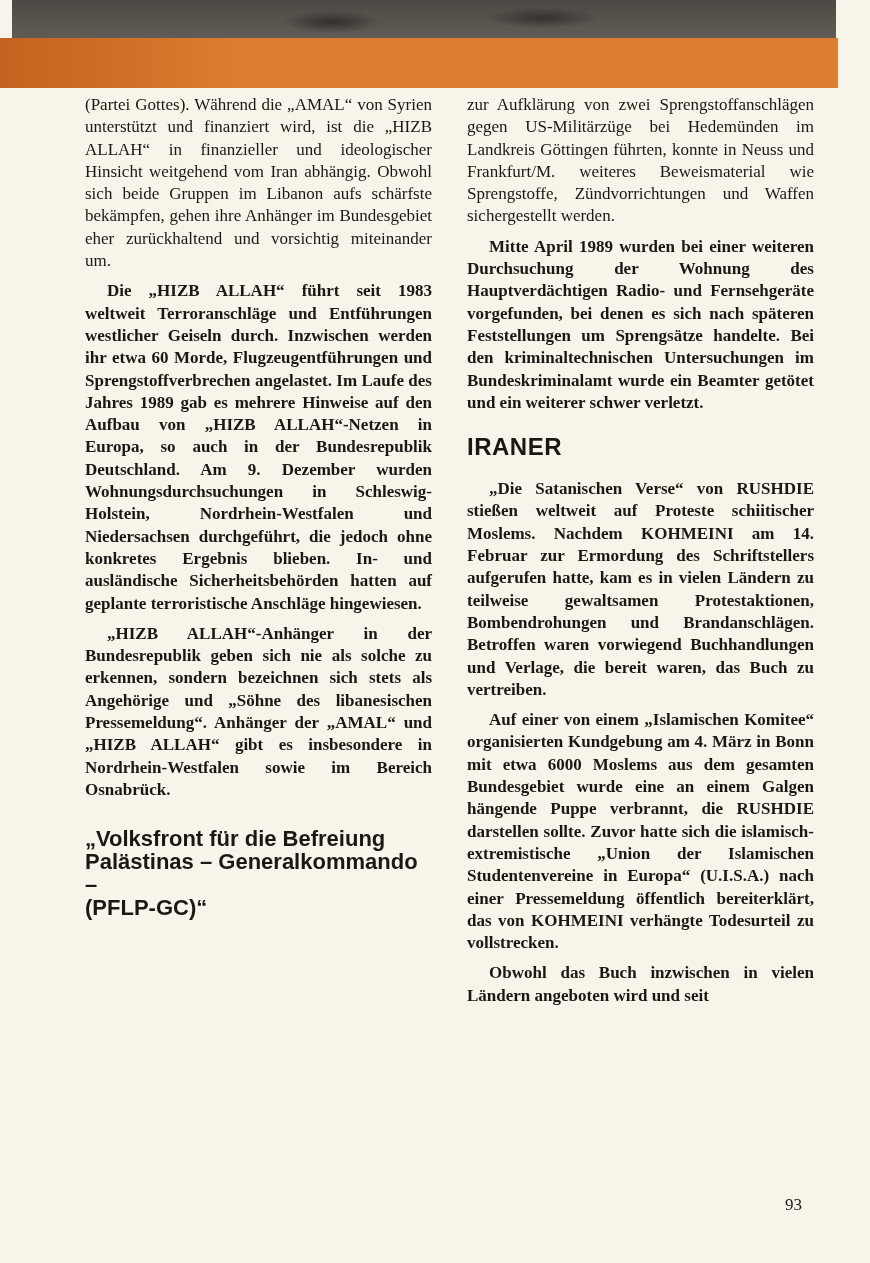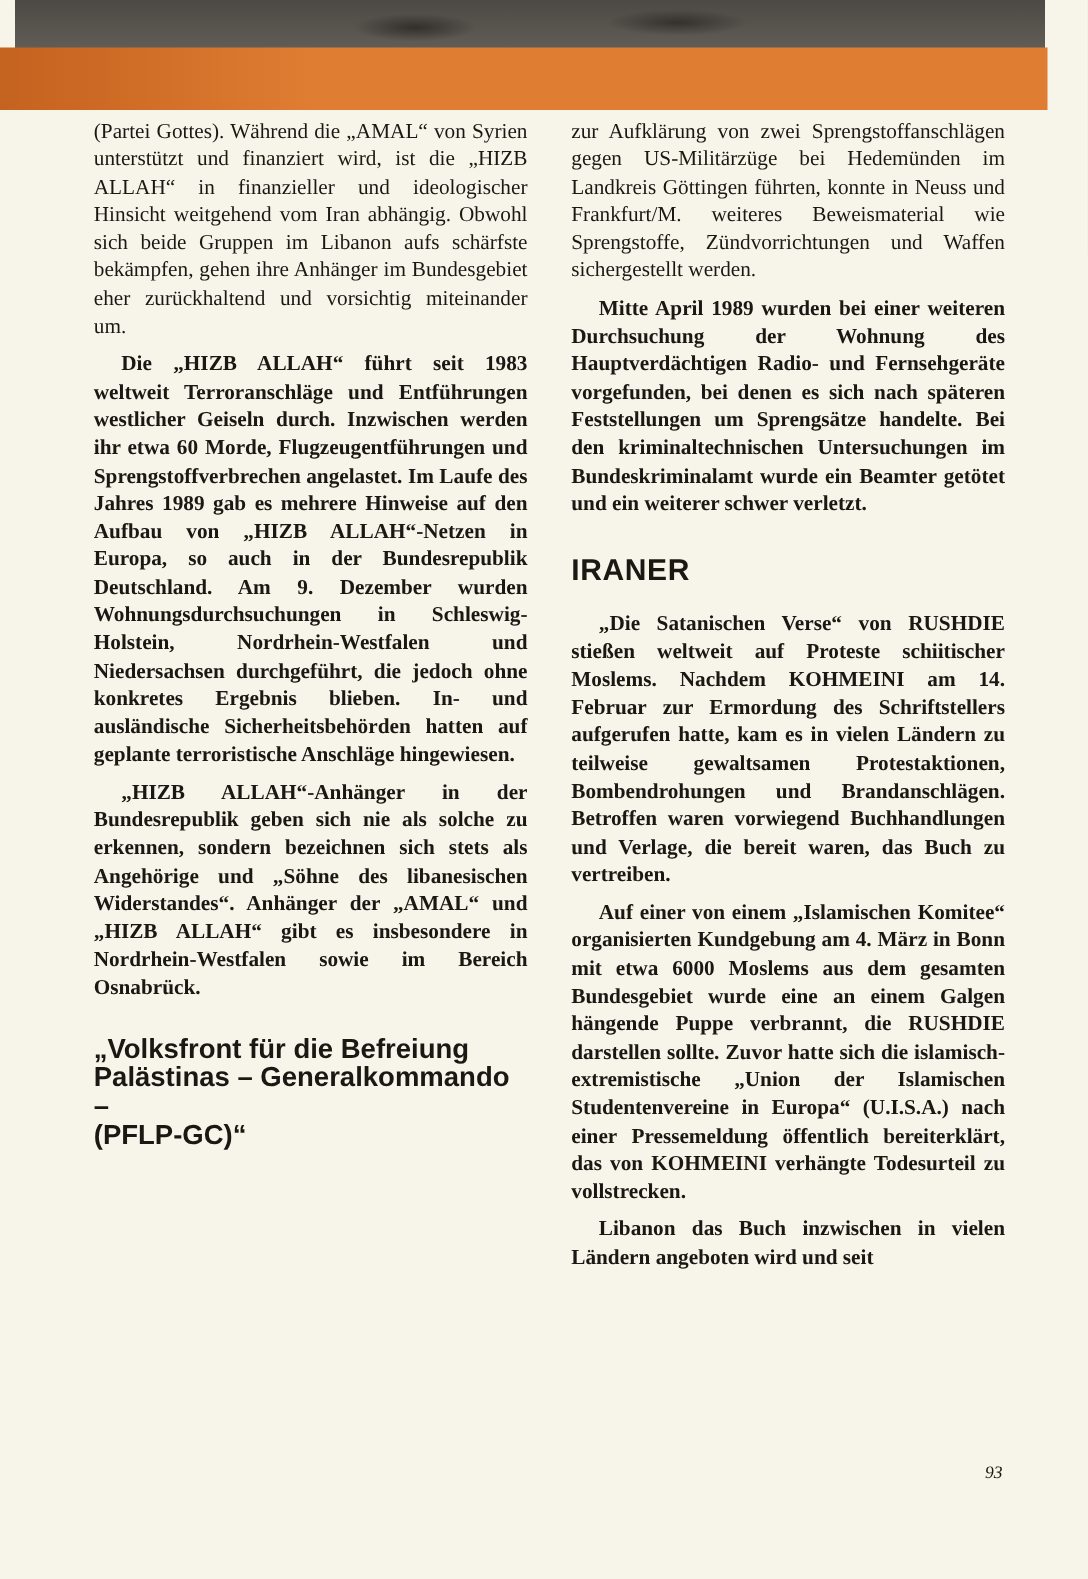--- a/index.html
+++ b/index.html
@@ -37,21 +37,21 @@
   .orange-band {
     position: absolute;
     left: 0;
     top: 38px;
     width: 838px;
     height: 50px;
     background: #dd7b33;
   }
   .columns {
     position: absolute;
-    left: 75px;
+    left: 85px;
     top: 94px;
     width: 729px;
     display: flex;
     justify-content: space-between;
   }
   .col {
     width: 347px;
     font-size: 17px;
     line-height: 22.3px;
     text-align: justify;
@@ -74,56 +74,55 @@
     margin: 26px 0 13px 0;
     hyphens: none;
   }
   .col h2.chapter-heading {
     font-family: "Liberation Sans", sans-serif;
     font-weight: bold;
     font-size: 24px;
     line-height: 26px;
     letter-spacing: 0.5px;
     text-align: left;
-    margin: 30px 0 18px 0;
+    margin: 20px 0 18px 0;
   }
   .page-number {
     position: absolute;
     right: 68px;
-    top: 1168px;
-    font-size: 14px;
+    top: 1194px;
+    font-size: 17px;
     line-height: 22px;
-    font-style: italic;
   }
 </style>
 </head>
 <body>
 
 <div class="page">
 
   <div class="photo-strip" style="background-color: rgb(87, 83, 77);">
     <div class="blotches"></div>
   </div>
 
   <div class="orange-band" style="background: linear-gradient(90deg, rgb(196, 98, 31) 0%, rgb(223, 125, 51) 30%, rgb(223, 125, 51) 100%);"></div>
 
   <div class="columns">
     <div class="col">
         <p class="body-paragraph">(Partei Gottes). Während die „AMAL“ von Syrien unterstützt und finanziert wird, ist die „HIZB ALLAH“ in finanzieller und ideologischer Hinsicht weitgehend vom Iran abhängig. Obwohl sich beide Gruppen im Libanon aufs schärfste bekämpfen, gehen ihre Anhänger im Bundesgebiet eher zurückhaltend und vorsichtig miteinander um.</p>
         <p class="body-paragraph indent">Die „HIZB ALLAH“ führt seit 1983 weltweit Terroranschläge und Entführungen westlicher Geiseln durch. Inzwischen werden ihr etwa 60 Morde, Flugzeugentführungen und Sprengstoffverbrechen angelastet. Im Laufe des Jahres 1989 gab es mehrere Hinweise auf den Aufbau von „HIZB ALLAH“-Netzen in Europa, so auch in der Bundesrepublik Deutschland. Am 9. Dezember wurden Wohnungsdurchsuchungen in Schleswig-Holstein, Nordrhein-Westfalen und Niedersachsen durchgeführt, die jedoch ohne konkretes Ergebnis blieben. In- und ausländische Sicherheitsbehörden hatten auf geplante terroristische Anschläge hingewiesen.</p>
-        <p class="body-paragraph indent">„HIZB ALLAH“-Anhänger in der Bundesrepublik geben sich nie als solche zu erkennen, sondern bezeichnen sich stets als Angehörige und „Söhne des libanesischen Widerstandes“. Anhänger der „AMAL“ und „HIZB ALLAH“ gibt es insbesondere in Nordrhein-Westfalen sowie im Bereich Osnabrück.</p>
+        <p class="body-paragraph indent">„HIZB ALLAH“-Anhänger in der Bundesrepublik geben sich nie als solche zu erkennen, sondern bezeichnen sich stets als Angehörige und „Söhne des libanesischen Pressemeldung“. Anhänger der „AMAL“ und „HIZB ALLAH“ gibt es insbesondere in Nordrhein-Westfalen sowie im Bereich Osnabrück.</p>
         <h3 class="subheading">„Volksfront für die Befreiung
 Palästinas – Generalkommando –
 (PFLP-GC)“</h3>
       </div>
     <div class="col">
         <p class="body-paragraph">zur Aufklärung von zwei Sprengstoffanschlägen gegen US-Militärzüge bei Hedemünden im Landkreis Göttingen führten, konnte in Neuss und Frankfurt/M. weiteres Beweismaterial wie Sprengstoffe, Zündvorrichtungen und Waffen sichergestellt werden.</p>
         <p class="body-paragraph indent">Mitte April 1989 wurden bei einer weiteren Durchsuchung der Wohnung des Hauptverdächtigen Radio- und Fernsehgeräte vorgefunden, bei denen es sich nach späteren Feststellungen um Sprengsätze handelte. Bei den kriminaltechnischen Untersuchungen im Bundeskriminalamt wurde ein Beamter getötet und ein weiterer schwer verletzt.</p>
         <h2 class="chapter-heading">IRANER</h2>
         <p class="body-paragraph indent">„Die Satanischen Verse“ von RUSHDIE stießen weltweit auf Proteste schiitischer Moslems. Nachdem KOHMEINI am 14. Februar zur Ermordung des Schriftstellers aufgerufen hatte, kam es in vielen Ländern zu teilweise gewaltsamen Protestaktionen, Bombendrohungen und Brandanschlägen. Betroffen waren vorwiegend Buchhandlungen und Verlage, die bereit waren, das Buch zu vertreiben.</p>
         <p class="body-paragraph indent">Auf einer von einem „Islamischen Komitee“ organisierten Kundgebung am 4. März in Bonn mit etwa 6000 Moslems aus dem gesamten Bundesgebiet wurde eine an einem Galgen hängende Puppe verbrannt, die RUSHDIE darstellen sollte. Zuvor hatte sich die islamisch-extremistische „Union der Islamischen Studentenvereine in Europa“ (U.I.S.A.) nach einer Pressemeldung öffentlich bereiterklärt, das von KOHMEINI verhängte Todesurteil zu vollstrecken.</p>
-        <p class="body-paragraph indent">Libanon das Buch inzwischen in vielen Ländern angeboten wird und seit</p>
+        <p class="body-paragraph indent">Obwohl das Buch inzwischen in vielen Ländern angeboten wird und seit</p>
       </div>
   </div>
 
   <div class="page-number">93</div>
 
 </div>
 
 </body></html>

